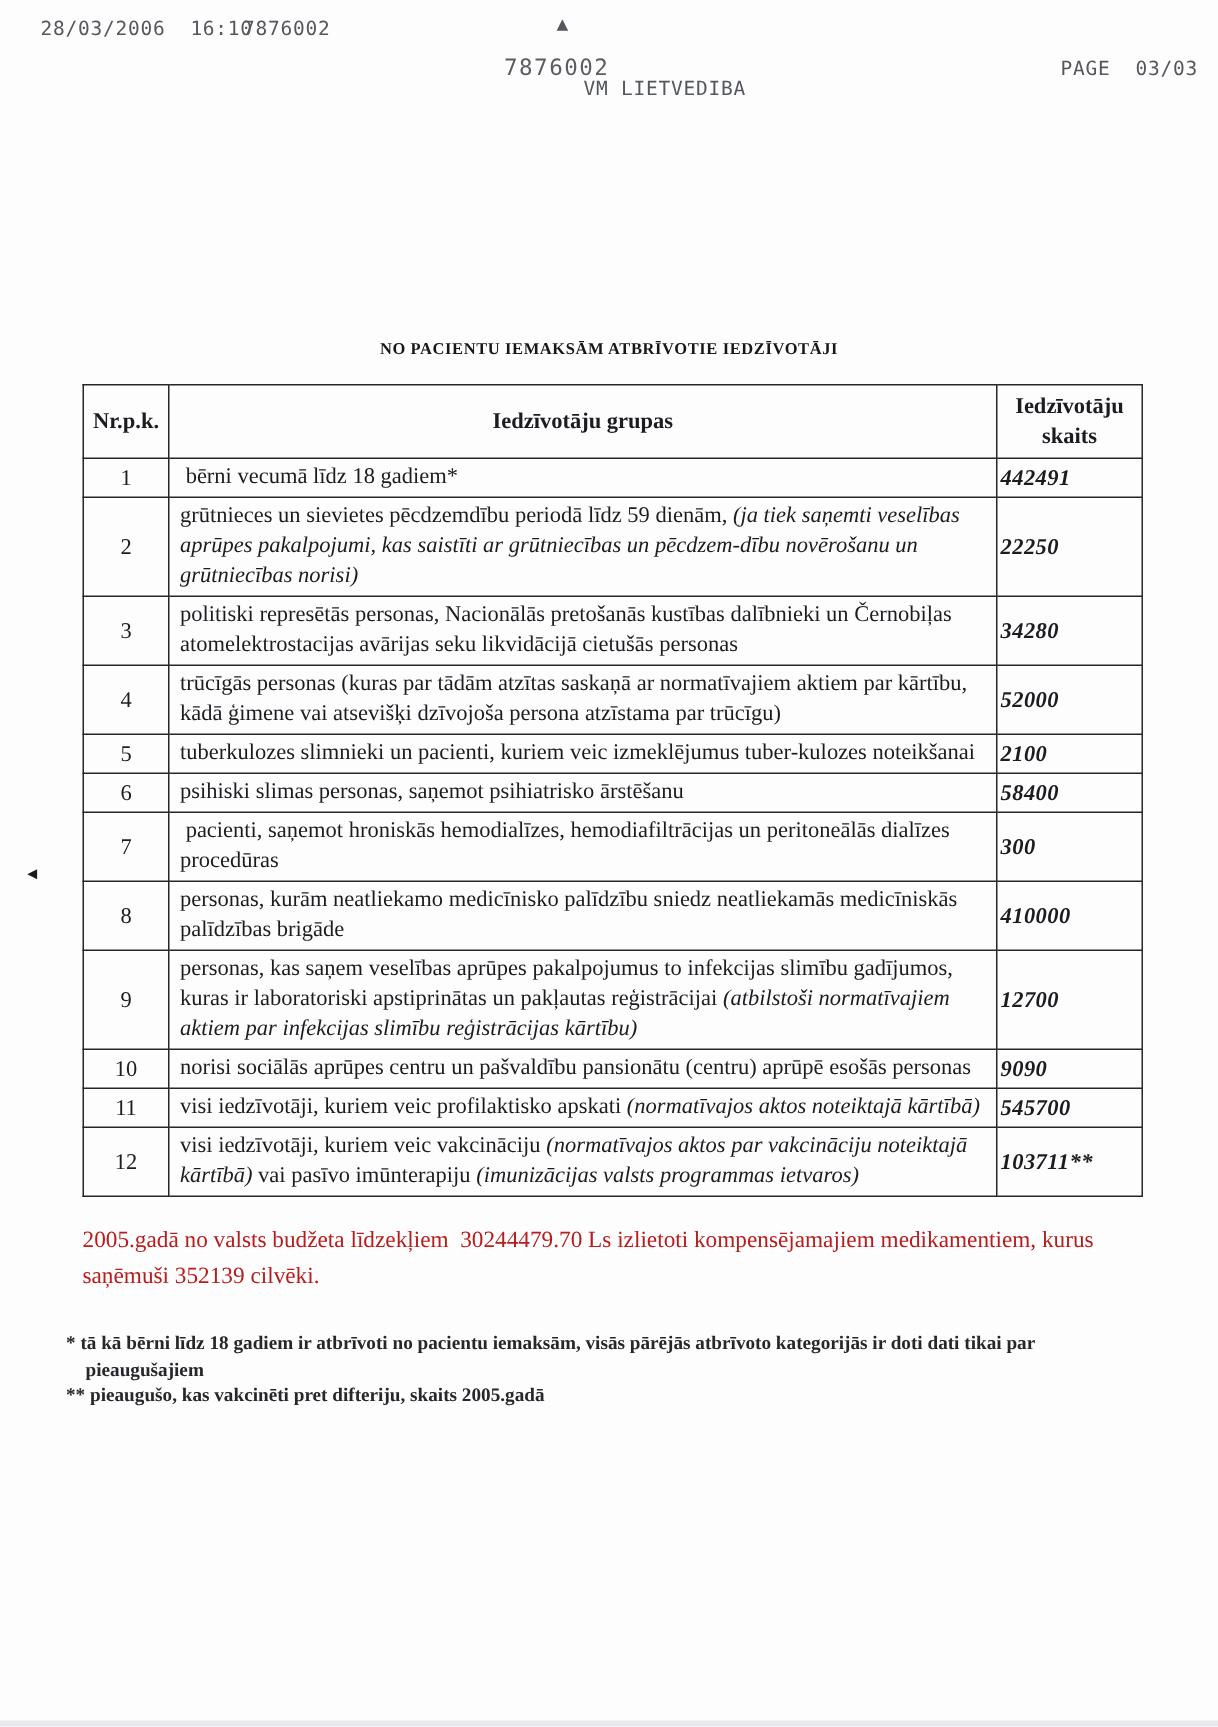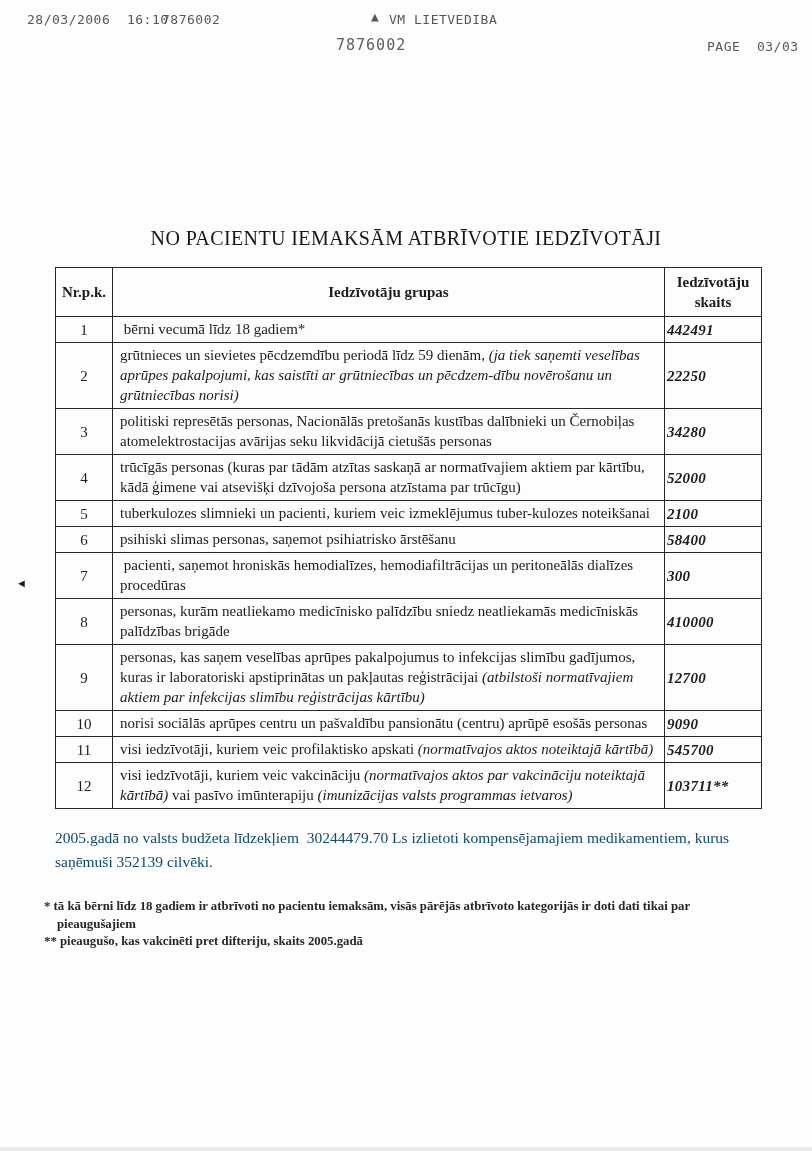--- a/index.html
+++ b/index.html
@@ -19,36 +19,36 @@
     top: 12px;
     font-family: "DejaVu Sans Mono", monospace;
     font-size: 13px;
     color: #54575c;
     letter-spacing: 0.5px;
     white-space: pre;
   }
   .fh-dt   { left: 27px; }
   .fh-num  { left: 162px; }
   .fh-mark { left: 371px; top: 9px !important; font-size: 10px; color: #2c2c30; letter-spacing: 0; }
-  .fh-snd  { left: 389px; }
+  .fh-snd  { left: 389px; margin-top: 40px; }
   .fh-page { left: 707px; margin-top: 27px; }
 
   .stamp {
     position: absolute; left: 336px; top: 36px;
     font-family: "DejaVu Sans Mono", monospace;
     font-size: 15px; color: #5a5d62; letter-spacing: 1px;
   }
 
   .content { position: absolute; top: 0; left: 0; width: 812px; }
 
   .doc-title {
     margin-top: 227px;
     text-align: center;
-    font-weight: normal;
-    font-size: 20px;
+    font-weight: bold;
+    font-size: 11px;
     letter-spacing: 0.4px;
     color: #17171b;
   }
 
   table.main {
     margin: 17px 0 0 55px;
     width: 706px;
     border-collapse: collapse;
     table-layout: fixed;
   }
@@ -75,21 +75,21 @@
   td.group { text-align: left; padding: 2px 7px 3px 7px; white-space: pre-wrap; }
   td.count { font-weight: bold; padding: 2px 2px; letter-spacing: 0.3px; font-style: italic; }
   td.group .it { font-style: italic; }
 
   .summary {
     margin: 17px 0 0 55px;
     width: 690px;
     font-size: 15.5px;
     line-height: 24px;
     white-space: pre-wrap;
-    color: #0c4a6e;
+    color: #b91c1c;
   }
 
   .footnotes {
     margin: 24px 0 0 44px;
     width: 706px;
     font-size: 12.8px;
     line-height: 17.5px;
     color: #27272b;
   }
   .footnote { padding-left: 13px; text-indent: -13px; font-weight: bold; }

